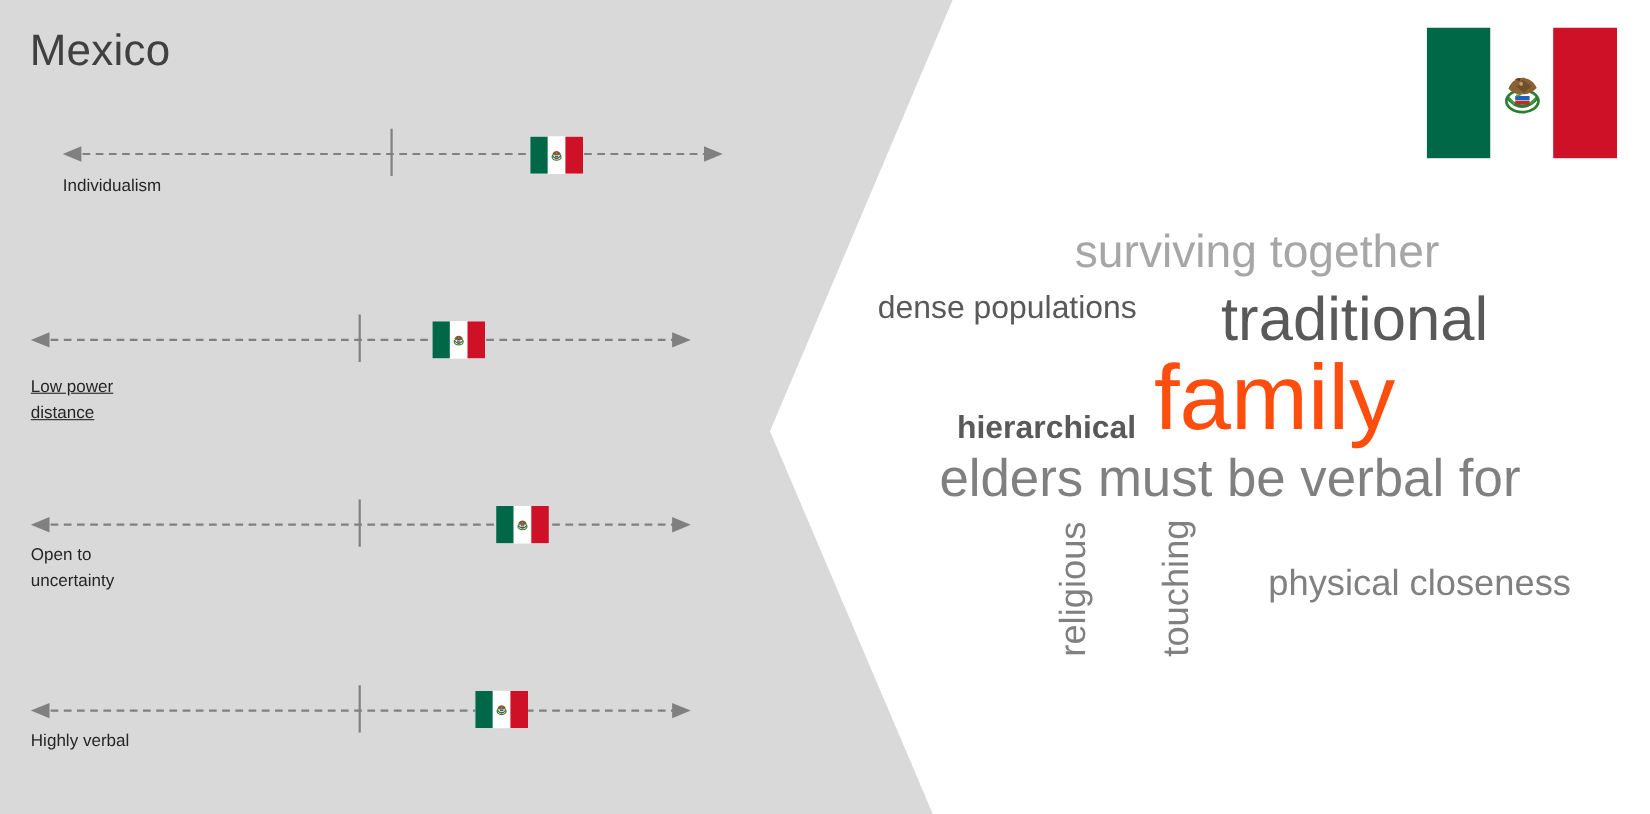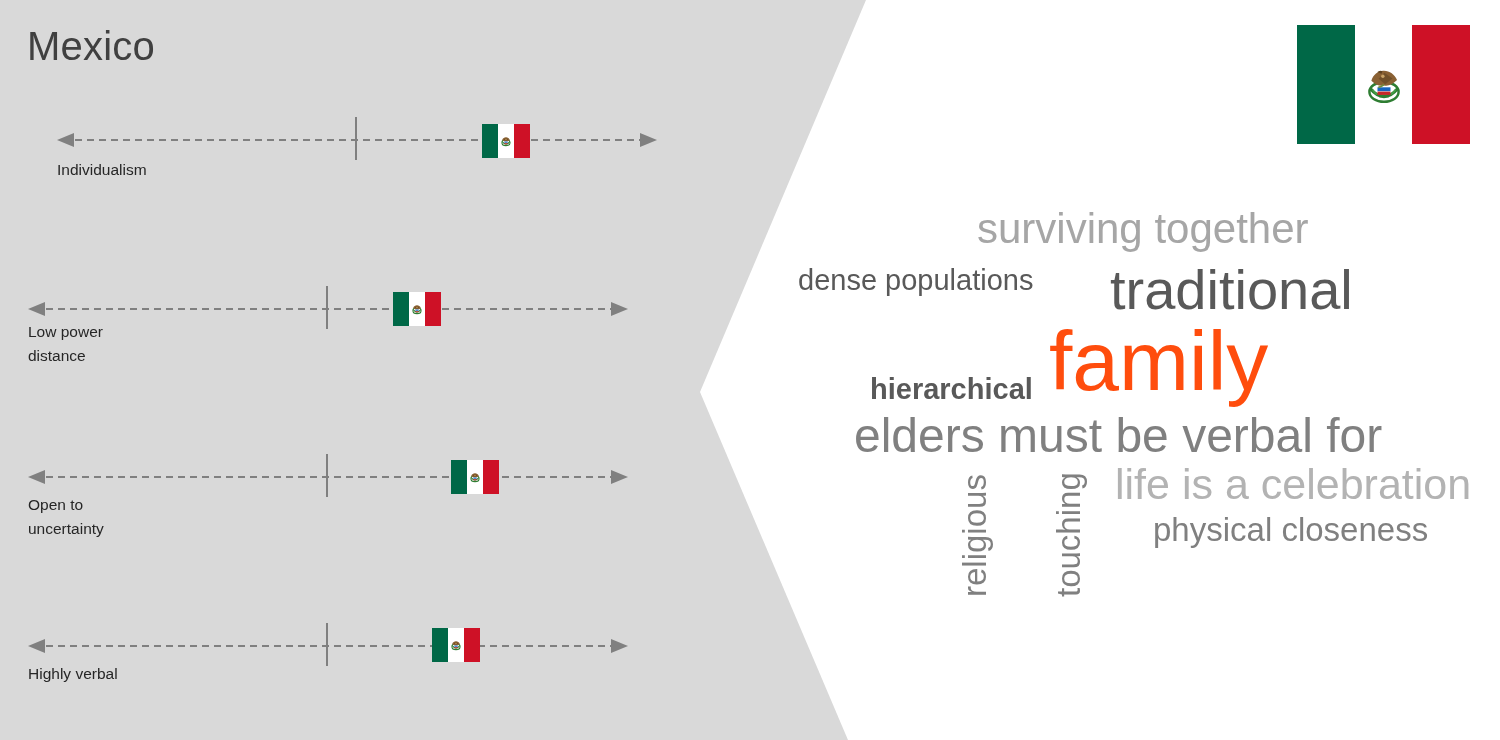--- a/index.html
+++ b/index.html
@@ -178,21 +178,21 @@
       <svg class="emblem" width="13" height="13" viewBox="0 0 24 24">
         <ellipse cx="12" cy="15" rx="7.5" ry="5.5" fill="none" stroke="#2e7d32" stroke-width="2"></ellipse>
         <path d="M5 13 Q12 23 19 13" fill="none" stroke="#2e7d32" stroke-width="2"></path>
         <path d="M12 5 C15 5 18 7 19 10 C17 12 14 13 12 12 C10 13 7 12 5 10 C6 7 9 5 12 5 Z" fill="#8a6134"></path>
         <path d="M12 6 L16 9 L12 12 L8 9 Z" fill="#6d4c24"></path>
         <circle cx="12" cy="9" r="1.6" fill="#b88a4a"></circle>
         <path d="M9 16 h6 v2 h-6 z" fill="#c62828"></path>
         <path d="M9 13 h6 v2 h-6 z" fill="#1565c0"></path>
       </svg>
     </div>
-    <div class="lbl lbl-left" style="top:37px;">Low power
+    <div class="lbl lbl-left" style="top:57px;text-decoration:underline;">Low power
 distance</div>
 
   </div>
 
   <div class="scale" style="top:451px;">
     <svg class="scale-axis" viewBox="0 0 660 52">
       <line x1="34" y1="26" x2="614" y2="26" stroke="#808080" stroke-width="2" stroke-dasharray="7 5"></line>
       <polygon points="28,26 45,19 45,33" fill="#808080"></polygon>
       <polygon points="628,26 611,19 611,33" fill="#808080"></polygon>
       <line x1="327" y1="3" x2="327" y2="46" stroke="#808080" stroke-width="2"></line>
@@ -262,19 +262,18 @@
     </svg>
   </div>
 
   <div class="cloud">
     <span class="word" style="color: rgb(166, 166, 166); font-size: 42px; left: 277px; top: 208px;">surviving together</span>
     <span class="word" style="color: rgb(89, 89, 89); font-size: 29px; left: 98px; top: 266px;">dense populations</span>
     <span class="word" style="color: rgb(89, 89, 89); font-size: 56px; left: 410px; top: 262px;">traditional</span>
     <span class="word" style="color: rgb(255, 77, 13); font-size: 84px; left: 349px; top: 319px;">family</span>
     <span class="word" style="color: rgb(89, 89, 89); font-size: 29px; left: 170px; top: 375px; font-weight: bold;">hierarchical</span>
     <span class="word" style="color: rgb(128, 128, 128); font-size: 48px; left: 154px; top: 412px;">elders must be verbal for</span>
-    <span class="word" style="color: rgb(179, 179, 179); font-size: 43px; left: 415px; top: 463px;">life is a celebration</span>
     <span class="word" style="color: rgb(128, 128, 128); font-size: 33px; left: 453px; top: 513px;">physical closeness</span>
     <span class="word vert" style="color: rgb(128, 128, 128); font-size: 33px; left: 258px; top: 597px;">religious</span>
     <span class="word vert" style="color: rgb(128, 128, 128); font-size: 33px; left: 352px; top: 597px;">touching</span>
   </div>
 
 </div>
 
 </body></html>

